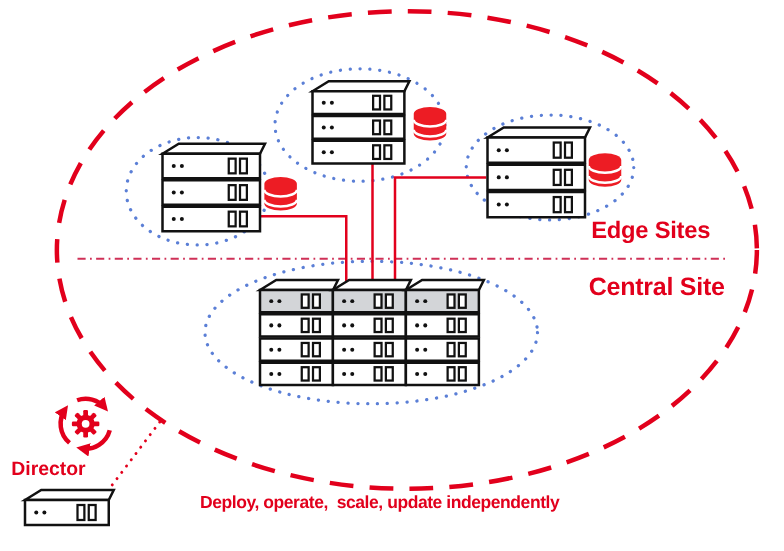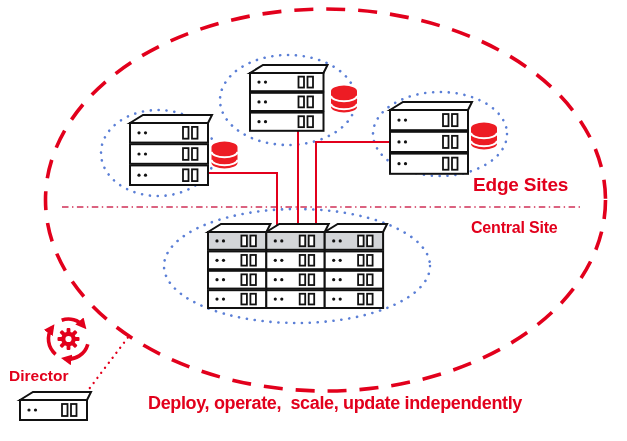--- a/index.html
+++ b/index.html
@@ -8,23 +8,23 @@
   }
   html,body{margin:0;padding:0;background:#ffffff;}
   .canvas{
     position:relative;width:627px;height:441px;background:#ffffff;overflow:hidden;
     font-family:"Liberation Sans", sans-serif;
   }
   .canvas svg{position:absolute;left:0;top:0;}
   .lbl{position:absolute;color:var(--red);line-height:1.05;white-space:nowrap;}
   .lbl.bold{font-weight:700;}
   #edge-sites-label{left:473px;top:175px;font-size:19px;letter-spacing:-0.2px;}
-  #central-site-label{left:471px;top:220px;font-size:16px;letter-spacing:-0.2px;}
+  #central-site-label{left:471px;top:220px;font-size:20px;letter-spacing:-0.2px;}
   #director-label{left:9px;top:368px;font-size:15.5px;font-weight:700;}
-  #caption-label{left:148px;top:394px;font-size:18px;letter-spacing:-0.35px;white-space:pre;}
+  #caption-label{left:160px;top:394px;font-size:14px;letter-spacing:-0.35px;white-space:pre;}
 </style>
 </head>
 <body>
 
 <div class="canvas">
 
   <svg width="627" height="441" viewBox="0 0 627 441">
     <defs>
       <marker id="arw" viewBox="0 0 8 8" refX="5" refY="4" markerWidth="3" markerHeight="3" orient="auto">
         <path d="M0,0 L8,4 L0,8 Z" style="fill:var(--red)"></path>

